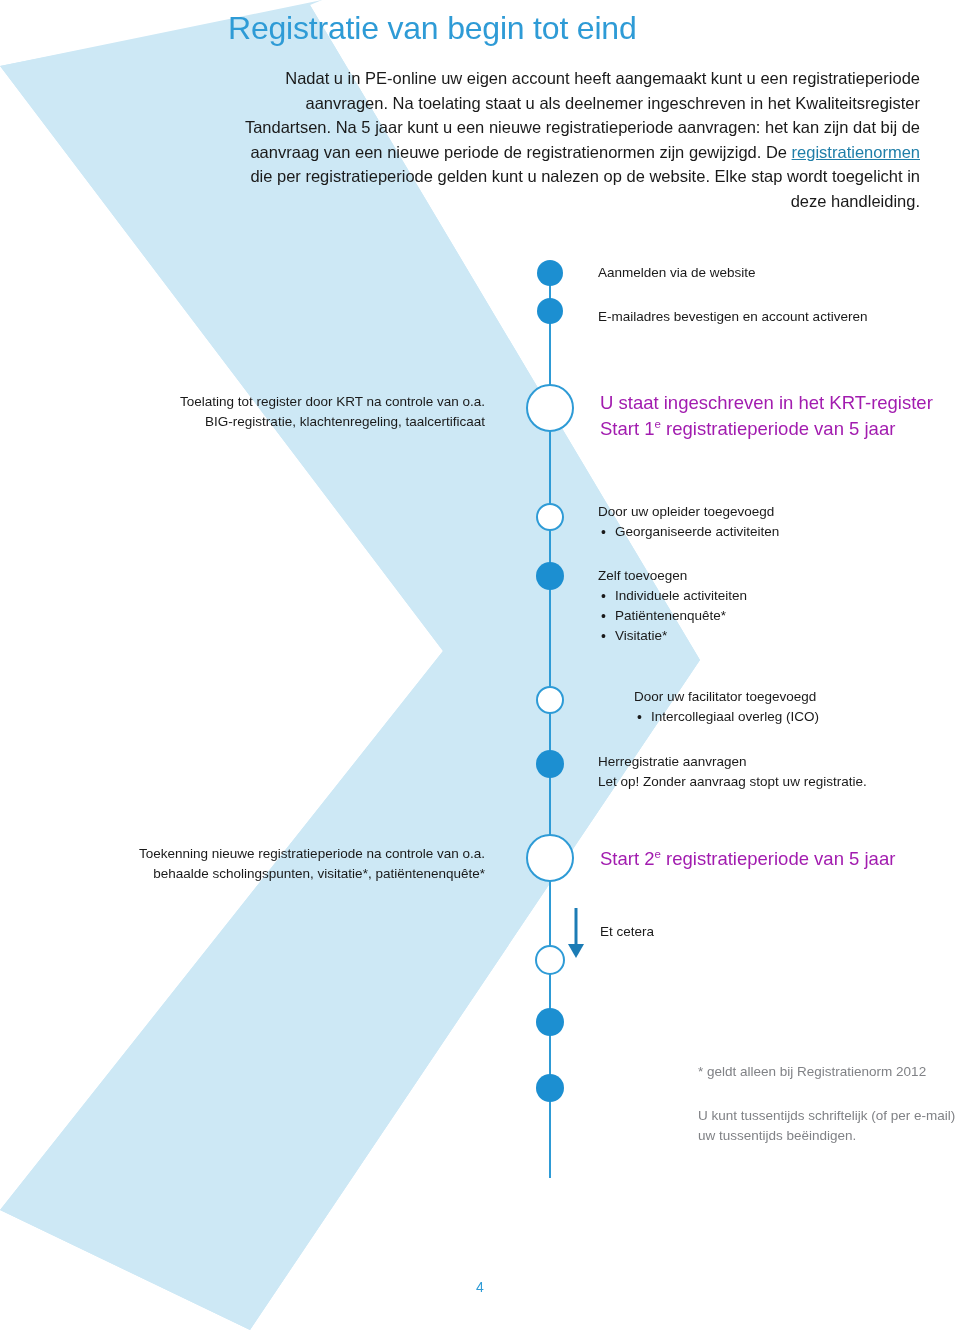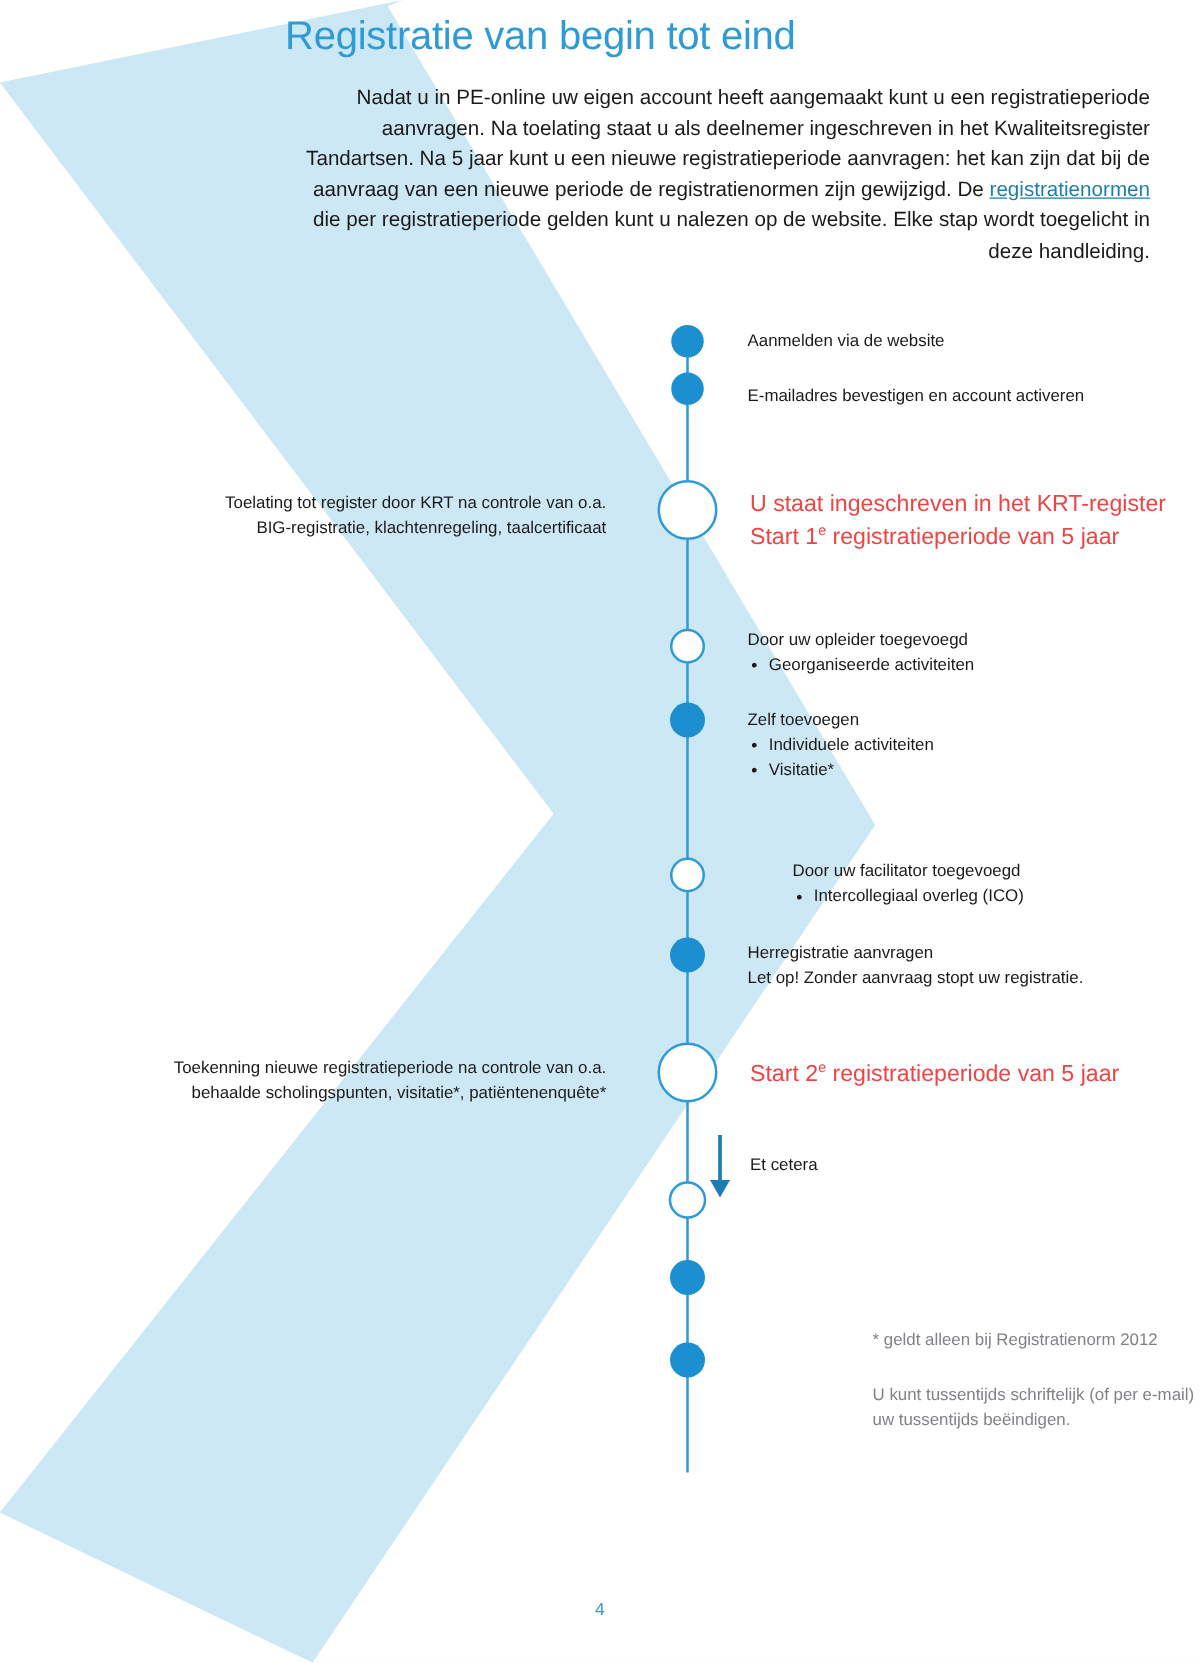--- a/index.html
+++ b/index.html
@@ -68,21 +68,21 @@
     pointer-events: none;
   }
   .tl-text {
     position: absolute;
     z-index: 4;
     font-size: 13.5px;
     line-height: 20px;
     color: #1a1a1a;
   }
   .tl-text.blue {
-    color: #ef4444;
+    color: #a21caf;
     font-size: 18.5px;
     line-height: 26px;
   }
   .tl-text.right-al {
     text-align: right;
   }
   .tl-list {
     margin: 0;
     padding: 0;
     list-style: none;
@@ -191,20 +191,21 @@
     <div>Door uw opleider toegevoegd</div>
     <ul class="tl-list">
       <li>Georganiseerde activiteiten</li>
     </ul>
   </div>
 
   <div class="tl-text" style="left:598px; top:566px; width:330px;">
     <div>Zelf toevoegen</div>
     <ul class="tl-list">
       <li>Individuele activiteiten</li>
+      <li>Patiëntenenquête*</li>
       <li>Visitatie*</li>
     </ul>
   </div>
 
   <div class="tl-text" style="left:591px; top:687px; width:340px;margin-left:43px;">
     <div>Door uw facilitator toegevoegd</div>
     <ul class="tl-list">
       <li>Intercollegiaal overleg (ICO)</li>
     </ul>
   </div>

